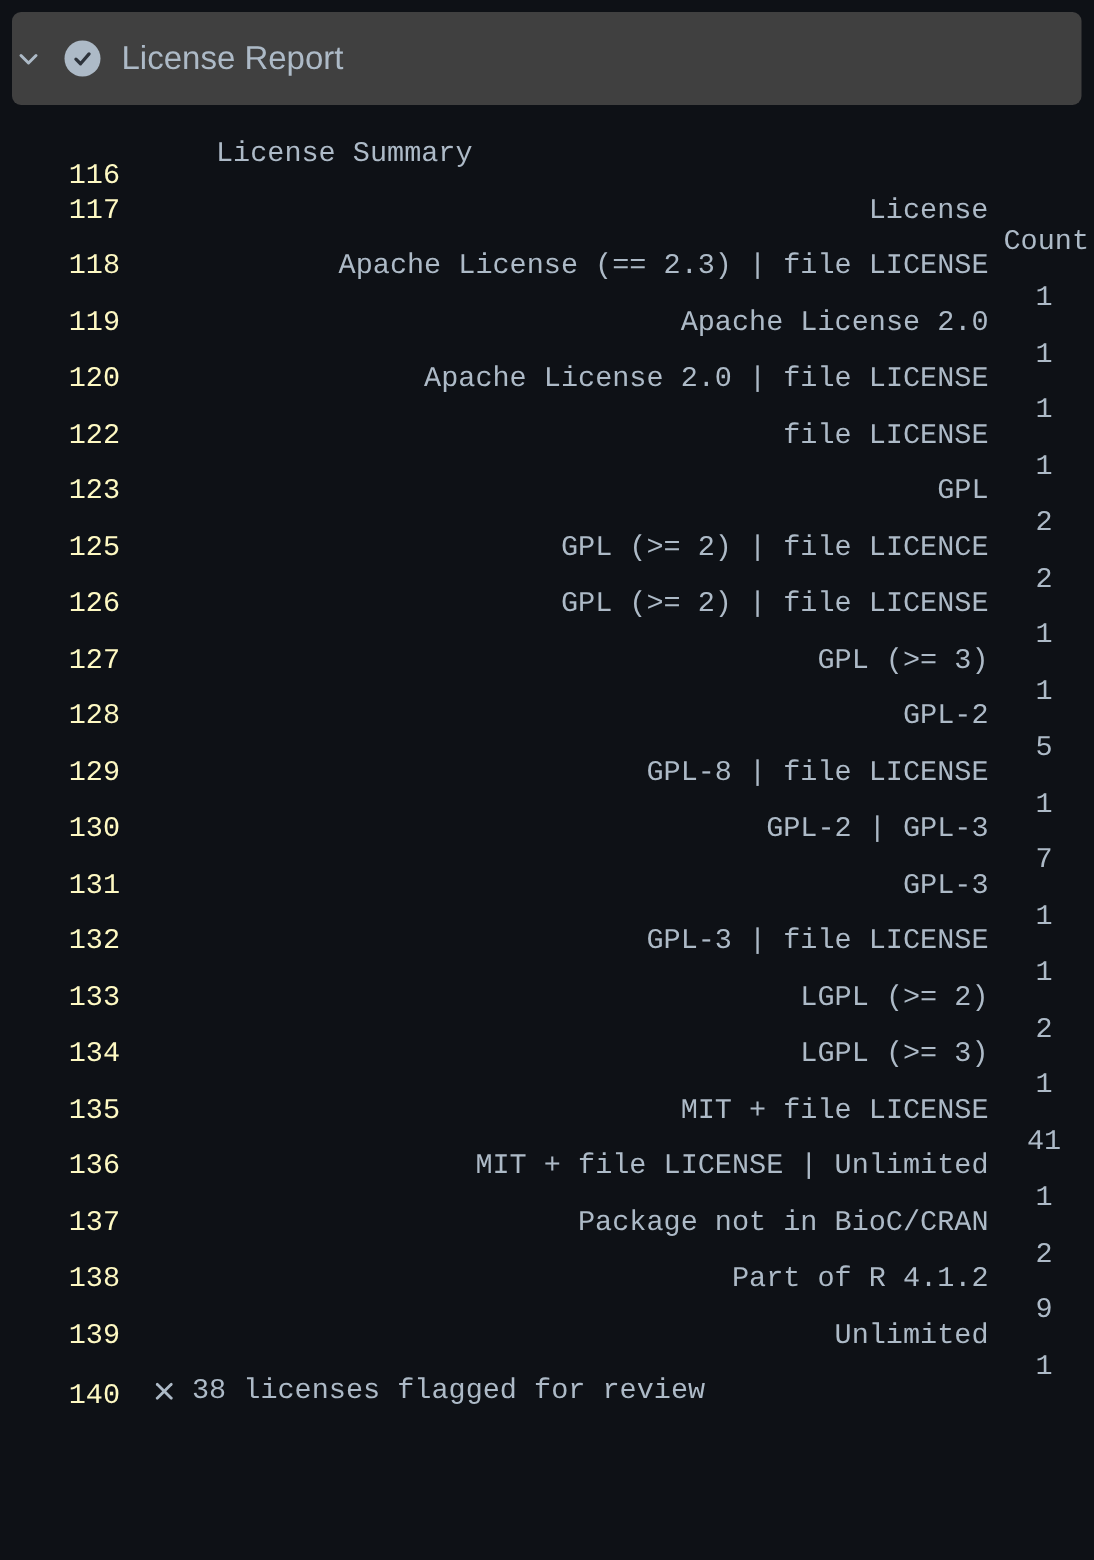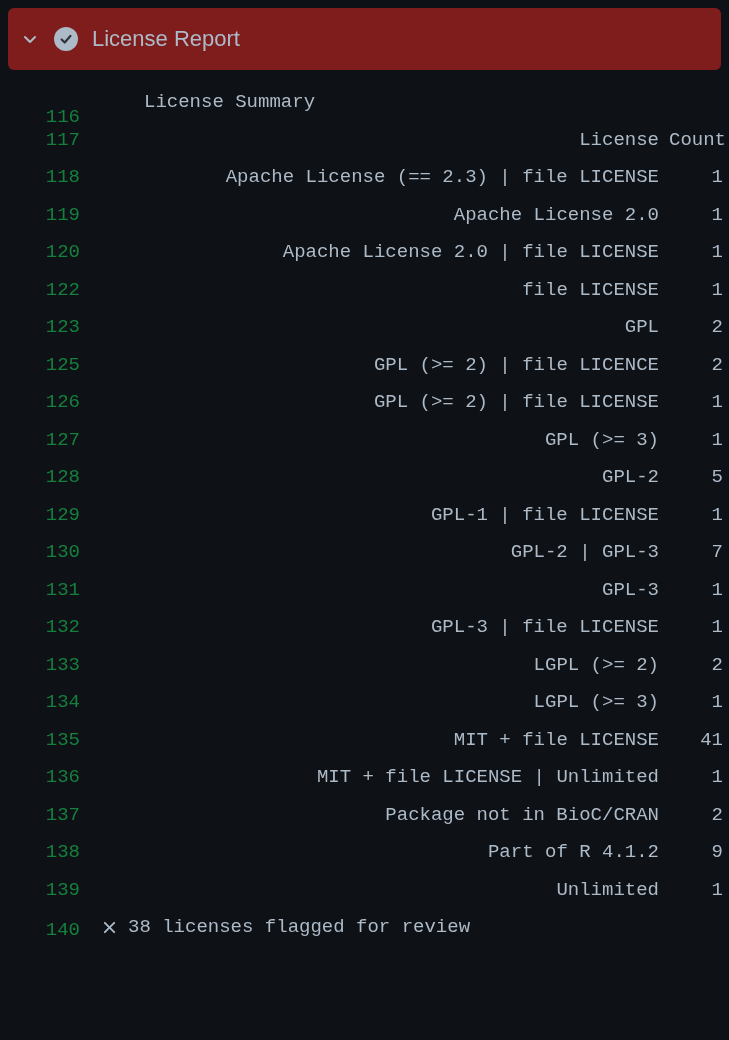--- a/index.html
+++ b/index.html
@@ -9,22 +9,22 @@
     background: #0e1116;
     font-family: ui-monospace, SFMono-Regular, "SF Mono", Menlo, Consolas, "Liberation Mono", monospace;
     color: #adbac7;
     overflow: hidden;
   }
   .panel-header {
     display: flex;
     align-items: center;
     height: 62px;
     margin: 8px 8px 0 8px;
-    padding: 0 12px;
-    background: #7f1d1d;
+    padding: 0 1px;
+    background: #404040;
     border-radius: 6px;
     gap: 14px;
   }
   .chevron {
     width: 20px;
     height: 20px;
     display: flex;
     align-items: center;
     justify-content: center;
     cursor: pointer;
@@ -54,21 +54,21 @@
     align-items: baseline;
     height: 37.5px;
     font-size: 19px;
     line-height: 37.5px;
     white-space: pre;
   }
   .line-num {
     width: 100px;
     text-align: right;
     padding-right: 20px;
-    color: #15803d;
+    color: #fef9c3;
     flex-shrink: 0;
   }
   .line-content {
     flex: 1;
     color: #adbac7;
     display: flex;
     overflow: hidden;
   }
   .summary-header {
     display: flex;
@@ -97,22 +97,23 @@
     width: 100%;
   }
   .license-name {
     flex: 1;
     text-align: right;
     padding-right: 10px;
     overflow: hidden;
   }
   .license-count {
     width: 60px;
-    text-align: right;
+    text-align: center;
     padding-right: 6px;
+    margin-top: 21px;
   }
   .flagged-row {
     display: flex;
     align-items: center;
     gap: 10px;
   }
   .x-icon {
     display: inline-flex;
     width: 18px;
     justify-content: center;
@@ -140,21 +141,21 @@
     <div class="code-line"><div class="line-num">117</div><div class="line-content"><div class="license-row"><div class="license-name">License</div><div class="license-count">Count</div></div></div></div>
     <div class="code-line"><div class="line-num">118</div><div class="line-content"><div class="license-row"><div class="license-name">Apache License (== 2.3) | file LICENSE</div><div class="license-count">1</div></div></div></div>
     <div class="code-line"><div class="line-num">119</div><div class="line-content"><div class="license-row"><div class="license-name">Apache License 2.0</div><div class="license-count">1</div></div></div></div>
     <div class="code-line"><div class="line-num">120</div><div class="line-content"><div class="license-row"><div class="license-name">Apache License 2.0 | file LICENSE</div><div class="license-count">1</div></div></div></div>
     <div class="code-line"><div class="line-num">122</div><div class="line-content"><div class="license-row"><div class="license-name">file LICENSE</div><div class="license-count">1</div></div></div></div>
     <div class="code-line"><div class="line-num">123</div><div class="line-content"><div class="license-row"><div class="license-name">GPL</div><div class="license-count">2</div></div></div></div>
     <div class="code-line"><div class="line-num">125</div><div class="line-content"><div class="license-row"><div class="license-name">GPL (&gt;= 2) | file LICENCE</div><div class="license-count">2</div></div></div></div>
     <div class="code-line"><div class="line-num">126</div><div class="line-content"><div class="license-row"><div class="license-name">GPL (&gt;= 2) | file LICENSE</div><div class="license-count">1</div></div></div></div>
     <div class="code-line"><div class="line-num">127</div><div class="line-content"><div class="license-row"><div class="license-name">GPL (&gt;= 3)</div><div class="license-count">1</div></div></div></div>
     <div class="code-line"><div class="line-num">128</div><div class="line-content"><div class="license-row"><div class="license-name">GPL-2</div><div class="license-count">5</div></div></div></div>
-    <div class="code-line"><div class="line-num">129</div><div class="line-content"><div class="license-row"><div class="license-name">GPL-1 | file LICENSE</div><div class="license-count">1</div></div></div></div>
+    <div class="code-line"><div class="line-num">129</div><div class="line-content"><div class="license-row"><div class="license-name">GPL-8 | file LICENSE</div><div class="license-count">1</div></div></div></div>
     <div class="code-line"><div class="line-num">130</div><div class="line-content"><div class="license-row"><div class="license-name">GPL-2 | GPL-3</div><div class="license-count">7</div></div></div></div>
     <div class="code-line"><div class="line-num">131</div><div class="line-content"><div class="license-row"><div class="license-name">GPL-3</div><div class="license-count">1</div></div></div></div>
     <div class="code-line"><div class="line-num">132</div><div class="line-content"><div class="license-row"><div class="license-name">GPL-3 | file LICENSE</div><div class="license-count">1</div></div></div></div>
     <div class="code-line"><div class="line-num">133</div><div class="line-content"><div class="license-row"><div class="license-name">LGPL (&gt;= 2)</div><div class="license-count">2</div></div></div></div>
     <div class="code-line"><div class="line-num">134</div><div class="line-content"><div class="license-row"><div class="license-name">LGPL (&gt;= 3)</div><div class="license-count">1</div></div></div></div>
     <div class="code-line"><div class="line-num">135</div><div class="line-content"><div class="license-row"><div class="license-name">MIT + file LICENSE</div><div class="license-count">41</div></div></div></div>
     <div class="code-line"><div class="line-num">136</div><div class="line-content"><div class="license-row"><div class="license-name">MIT + file LICENSE | Unlimited</div><div class="license-count">1</div></div></div></div>
     <div class="code-line"><div class="line-num">137</div><div class="line-content"><div class="license-row"><div class="license-name">Package not in BioC/CRAN</div><div class="license-count">2</div></div></div></div>
     <div class="code-line"><div class="line-num">138</div><div class="line-content"><div class="license-row"><div class="license-name">Part of R 4.1.2</div><div class="license-count">9</div></div></div></div>
     <div class="code-line"><div class="line-num">139</div><div class="line-content"><div class="license-row"><div class="license-name">Unlimited</div><div class="license-count">1</div></div></div></div>

